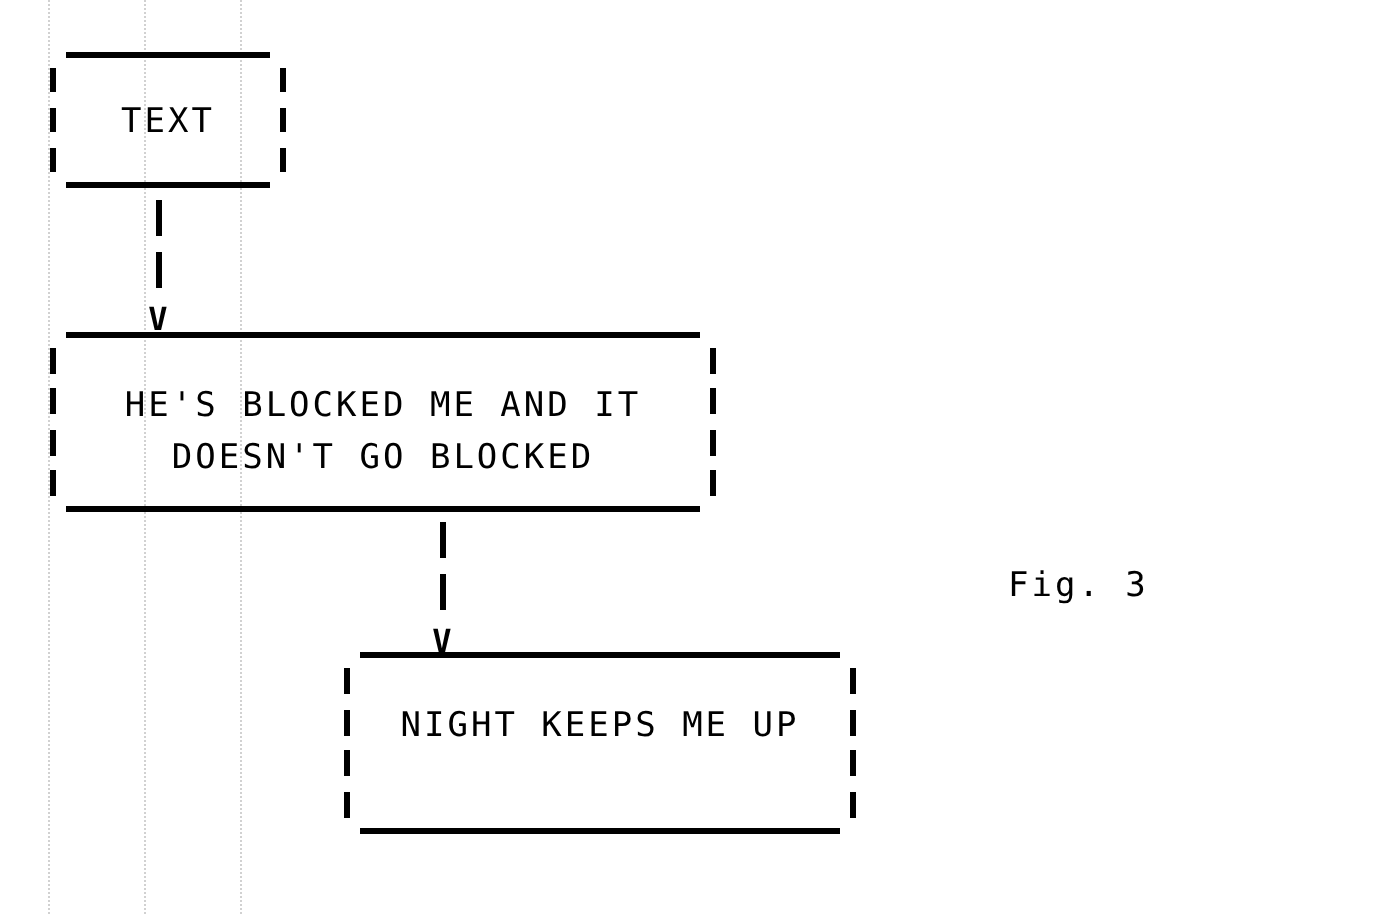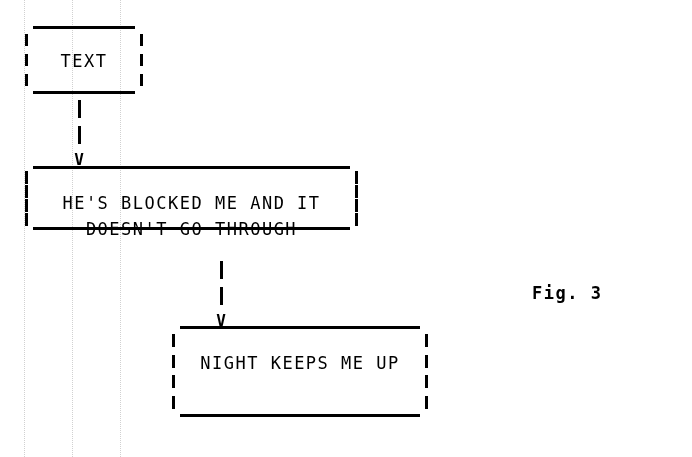--- a/index.html
+++ b/index.html
@@ -84,24 +84,23 @@
   }
   .connector .arrowhead {
     font-weight: bold;
     line-height: 1;
     letter-spacing: 0;
   }
 
   
   .fig-label {
     position: absolute;
-    font-weight: bold;
+    font-weight: normal;
     letter-spacing: 1.5px;
     white-space: pre;
-    margin-left: 28px;
   }
 </style>
 </head>
 <body>
 
 <div id="gridlines-layer">
     <div class="gridline" style="left: 24px;"></div>
     <div class="gridline" style="left: 72px;"></div>
     <div class="gridline" style="left: 120px;"></div>
   </div>
@@ -115,36 +114,36 @@
         <div class="pipe" style="height: 12px;"></div>
         <div class="pipe" style="height: 12px;"></div>
       </div>
       <div class="pipe-col right">
         <div class="pipe" style="height: 12px;"></div>
         <div class="pipe" style="height: 12px;"></div>
         <div class="pipe" style="height: 12px;"></div>
       </div>
       <div class="box-text" style="top: 22px; font-size: 17px;"><div>TEXT</div></div>
     </div>
-    <div class="ascii-box" style="left: 25px; top: 166px; width: 333px; height: 64px;">
+    <div class="ascii-box" style="left: 25px; top: 166px; width: 333px; height: 90px;">
       <div class="box-rule top" style="left: 8px; width: 317px;"></div>
       <div class="box-rule bottom" style="left: 8px; width: 317px;"></div>
       <div class="pipe-col left">
         <div class="pipe" style="height: 13px;"></div>
         <div class="pipe" style="height: 13px;"></div>
         <div class="pipe" style="height: 13px;"></div>
         <div class="pipe" style="height: 13px;"></div>
       </div>
       <div class="pipe-col right">
         <div class="pipe" style="height: 13px;"></div>
         <div class="pipe" style="height: 13px;"></div>
         <div class="pipe" style="height: 13px;"></div>
         <div class="pipe" style="height: 13px;"></div>
       </div>
-      <div class="box-text" style="top: 24px; font-size: 17px;"><div>HE'S BLOCKED ME AND IT</div><div>DOESN'T GO THROUGH</div></div>
+      <div class="box-text" style="top: 24px; font-size: 17px;"><div>HE'S BLOCKED ME AND IT</div><div>DOESN'T GO BLOCKED</div></div>
     </div>
     <div class="ascii-box" style="left: 172px; top: 326px; width: 256px; height: 91px;">
       <div class="box-rule top" style="left: 8px; width: 240px;"></div>
       <div class="box-rule bottom" style="left: 8px; width: 240px;"></div>
       <div class="pipe-col left">
         <div class="pipe" style="height: 13px;"></div>
         <div class="pipe" style="height: 13px;"></div>
         <div class="pipe" style="height: 13px;"></div>
         <div class="pipe" style="height: 13px;"></div>
       </div>

